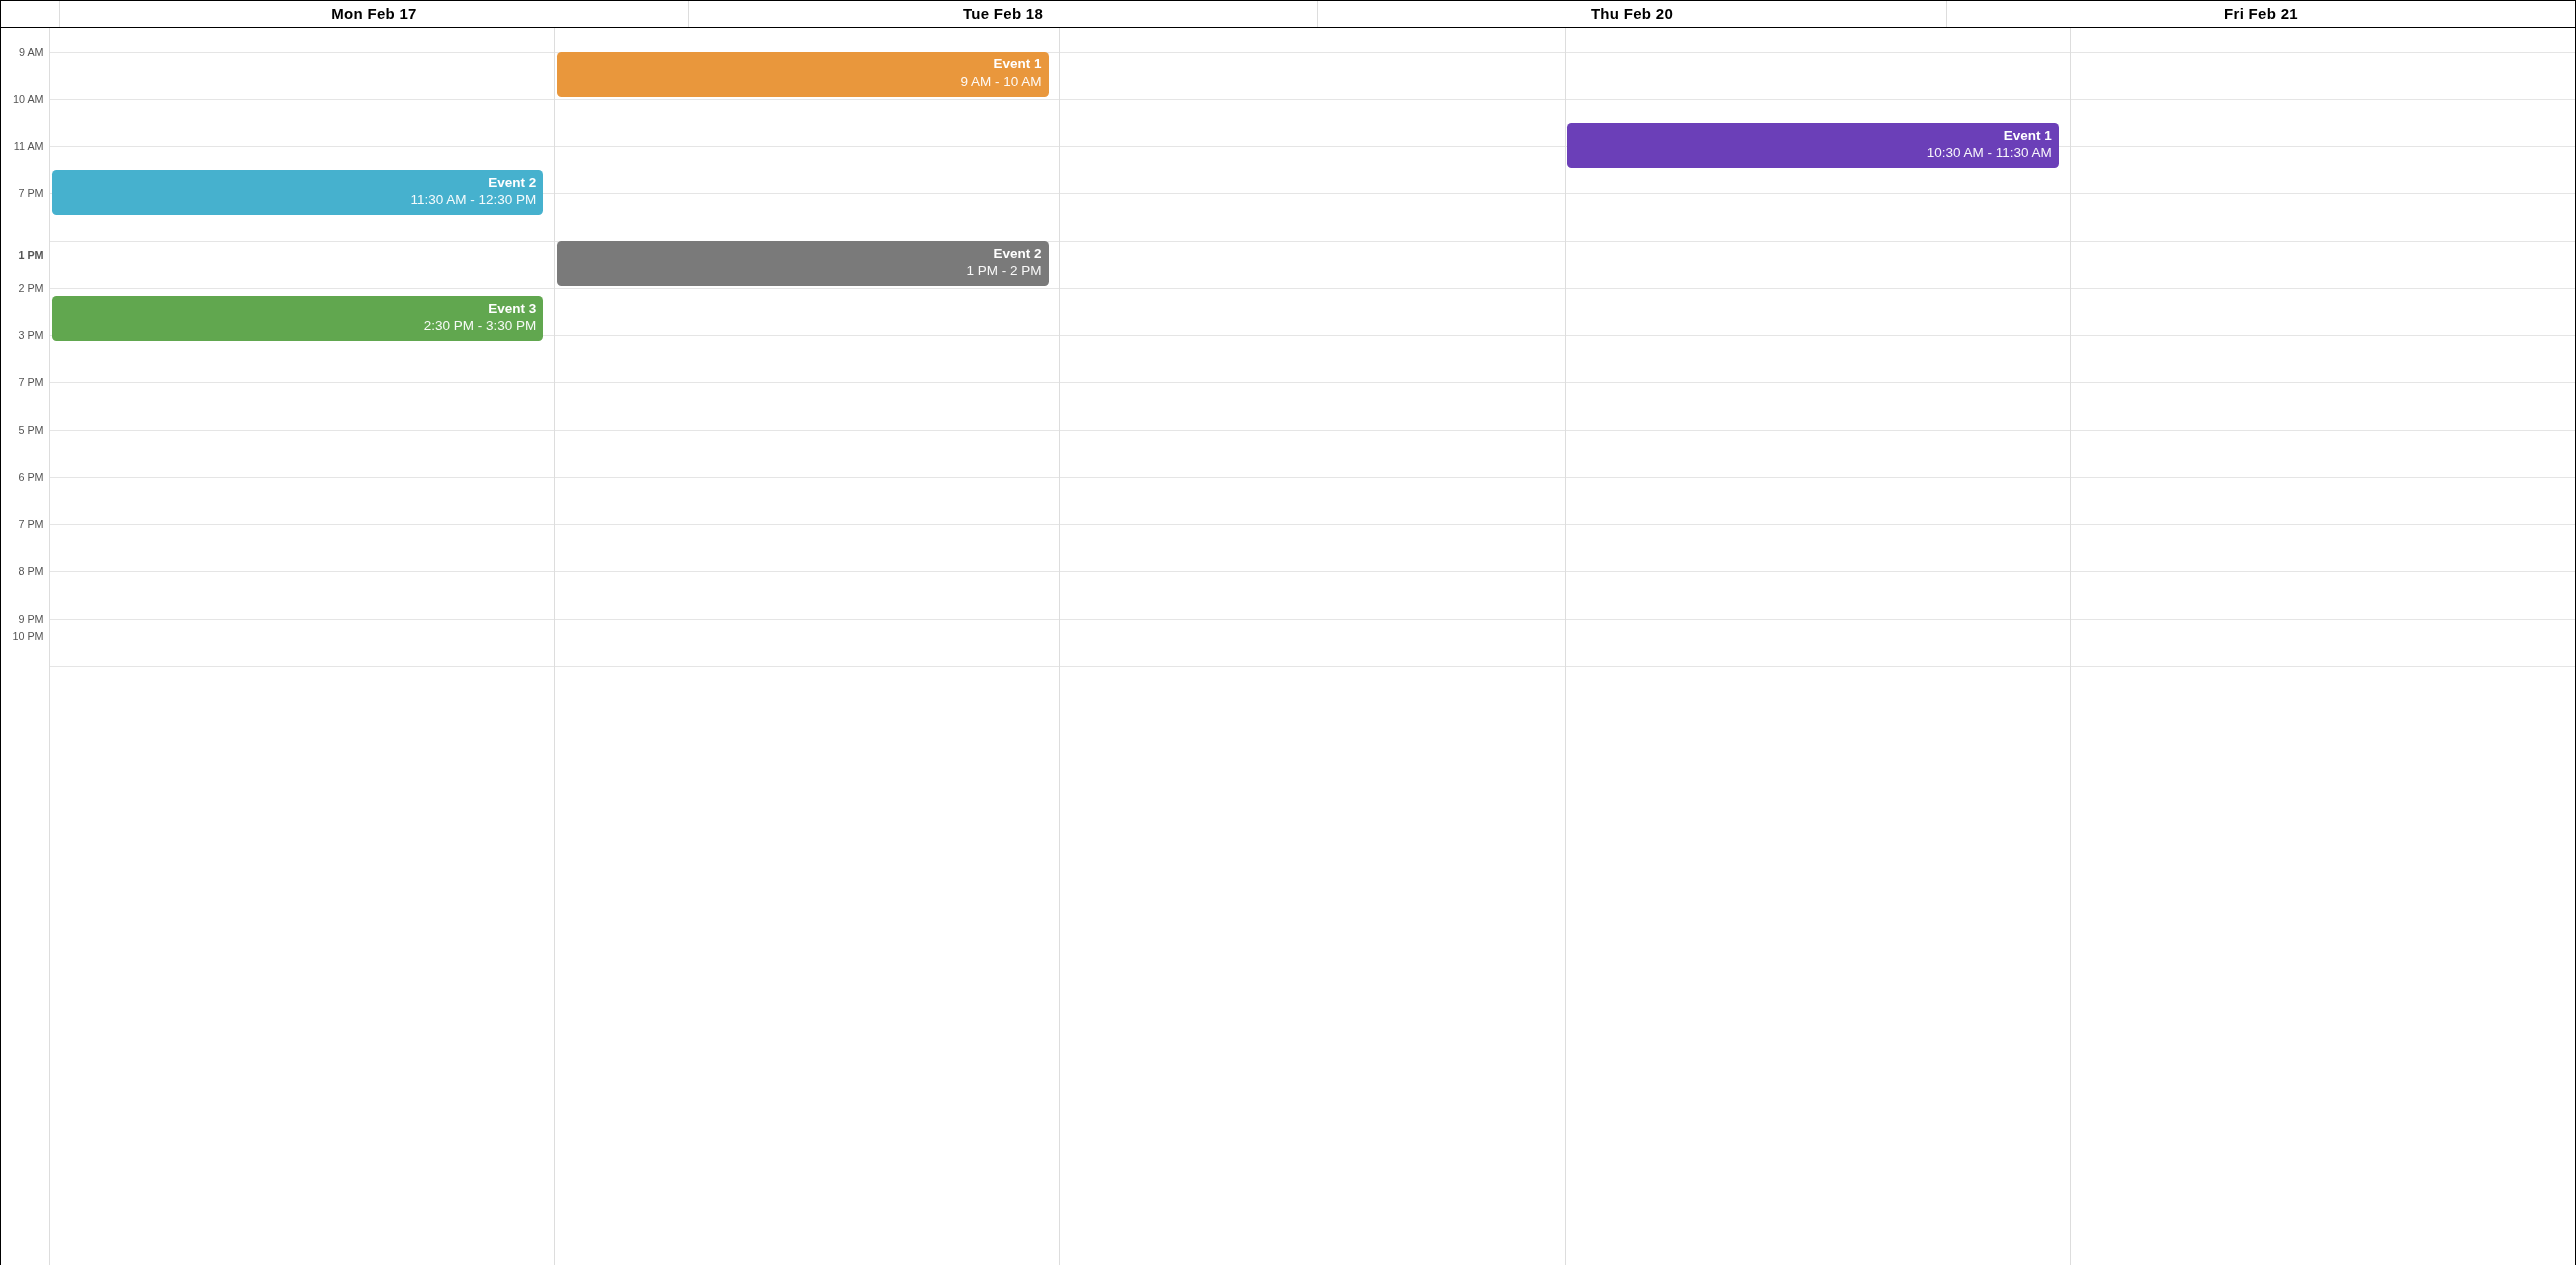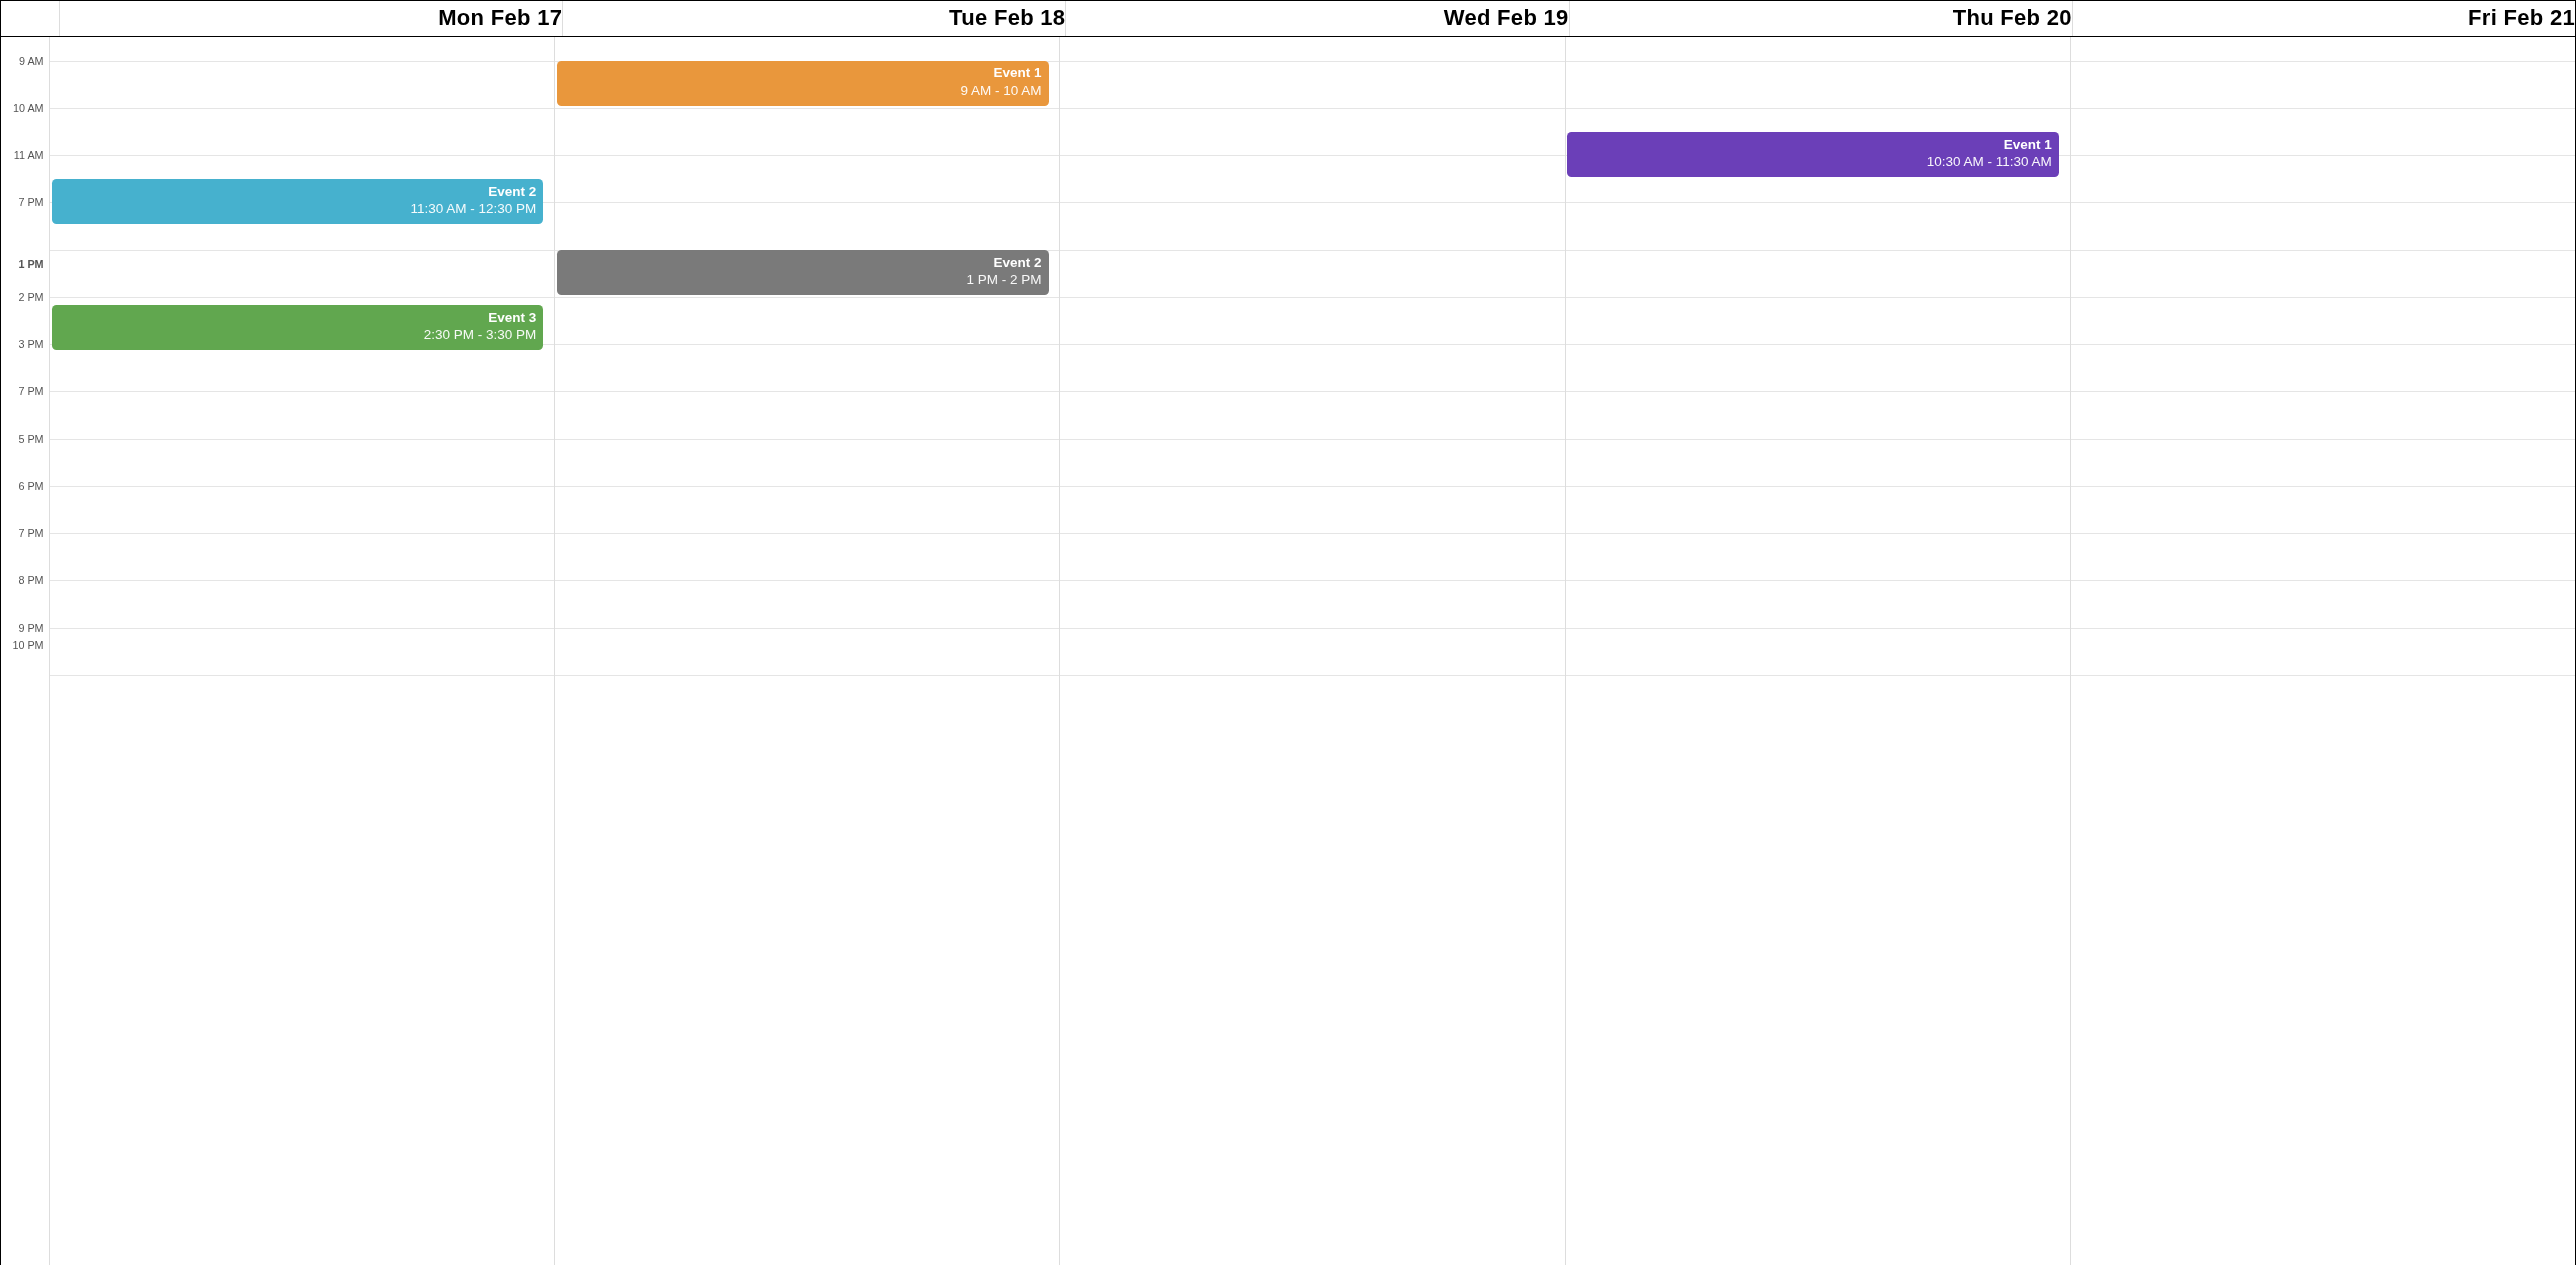--- a/index.html
+++ b/index.html
@@ -26,23 +26,23 @@
       background: #fff;
       flex-shrink: 0;
     }
     .time-gutter-header {
       width: 59px;
       flex-shrink: 0;
       border-right: 0.9px solid #ddd;
     }
     .day-header {
       flex: 1;
-      text-align: right;
+      text-align: center;
       font-weight: 700;
-      font-size: 22px;
+      font-size: 15px;
       padding: 3.6px 0 5.4px 0;
       border-right: 0.9px solid #ddd;
       letter-spacing: 0.3px;
     }
     .day-header:last-child {
       border-right: none;
     }
     .body-wrapper {
       flex: 1;
       display: flex;
@@ -105,21 +105,20 @@
     }
   </style>
 </head>
 <body>
 
 <div class="calendar-container">
   <div class="header-row">
     <div class="time-gutter-header"></div>
     <div class="day-header">Mon Feb 17</div>
     <div class="day-header">Tue Feb 18</div>
-    <div class="day-header">Wed Feb 19</div>
     <div class="day-header">Thu Feb 20</div>
     <div class="day-header">Fri Feb 21</div>
   </div>
   <div class="body-wrapper">
     <div class="time-gutter" id="time-gutter">
         <div class="time-label" style="top: 23.6px;">9 AM</div>
         <div class="time-label" style="top: 71px;">10 AM</div>
         <div class="time-label" style="top: 118px;">11 AM</div>
         <div class="time-label" style="top: 165px;">7 PM</div>
         <div class="time-label" style="top: 227px; font-weight: bold;">1 PM</div>

